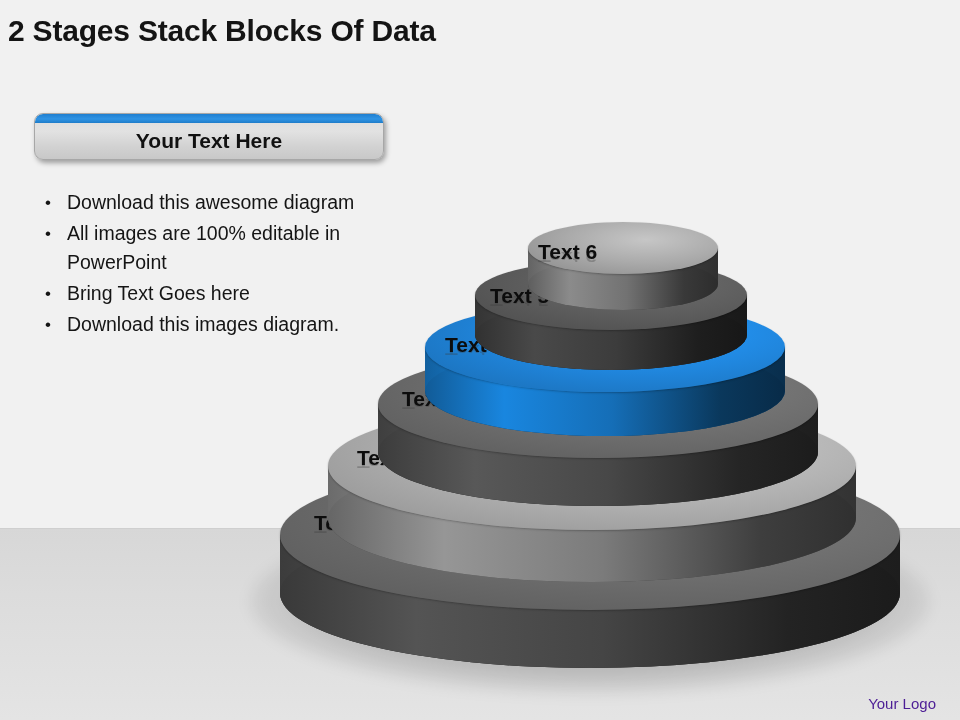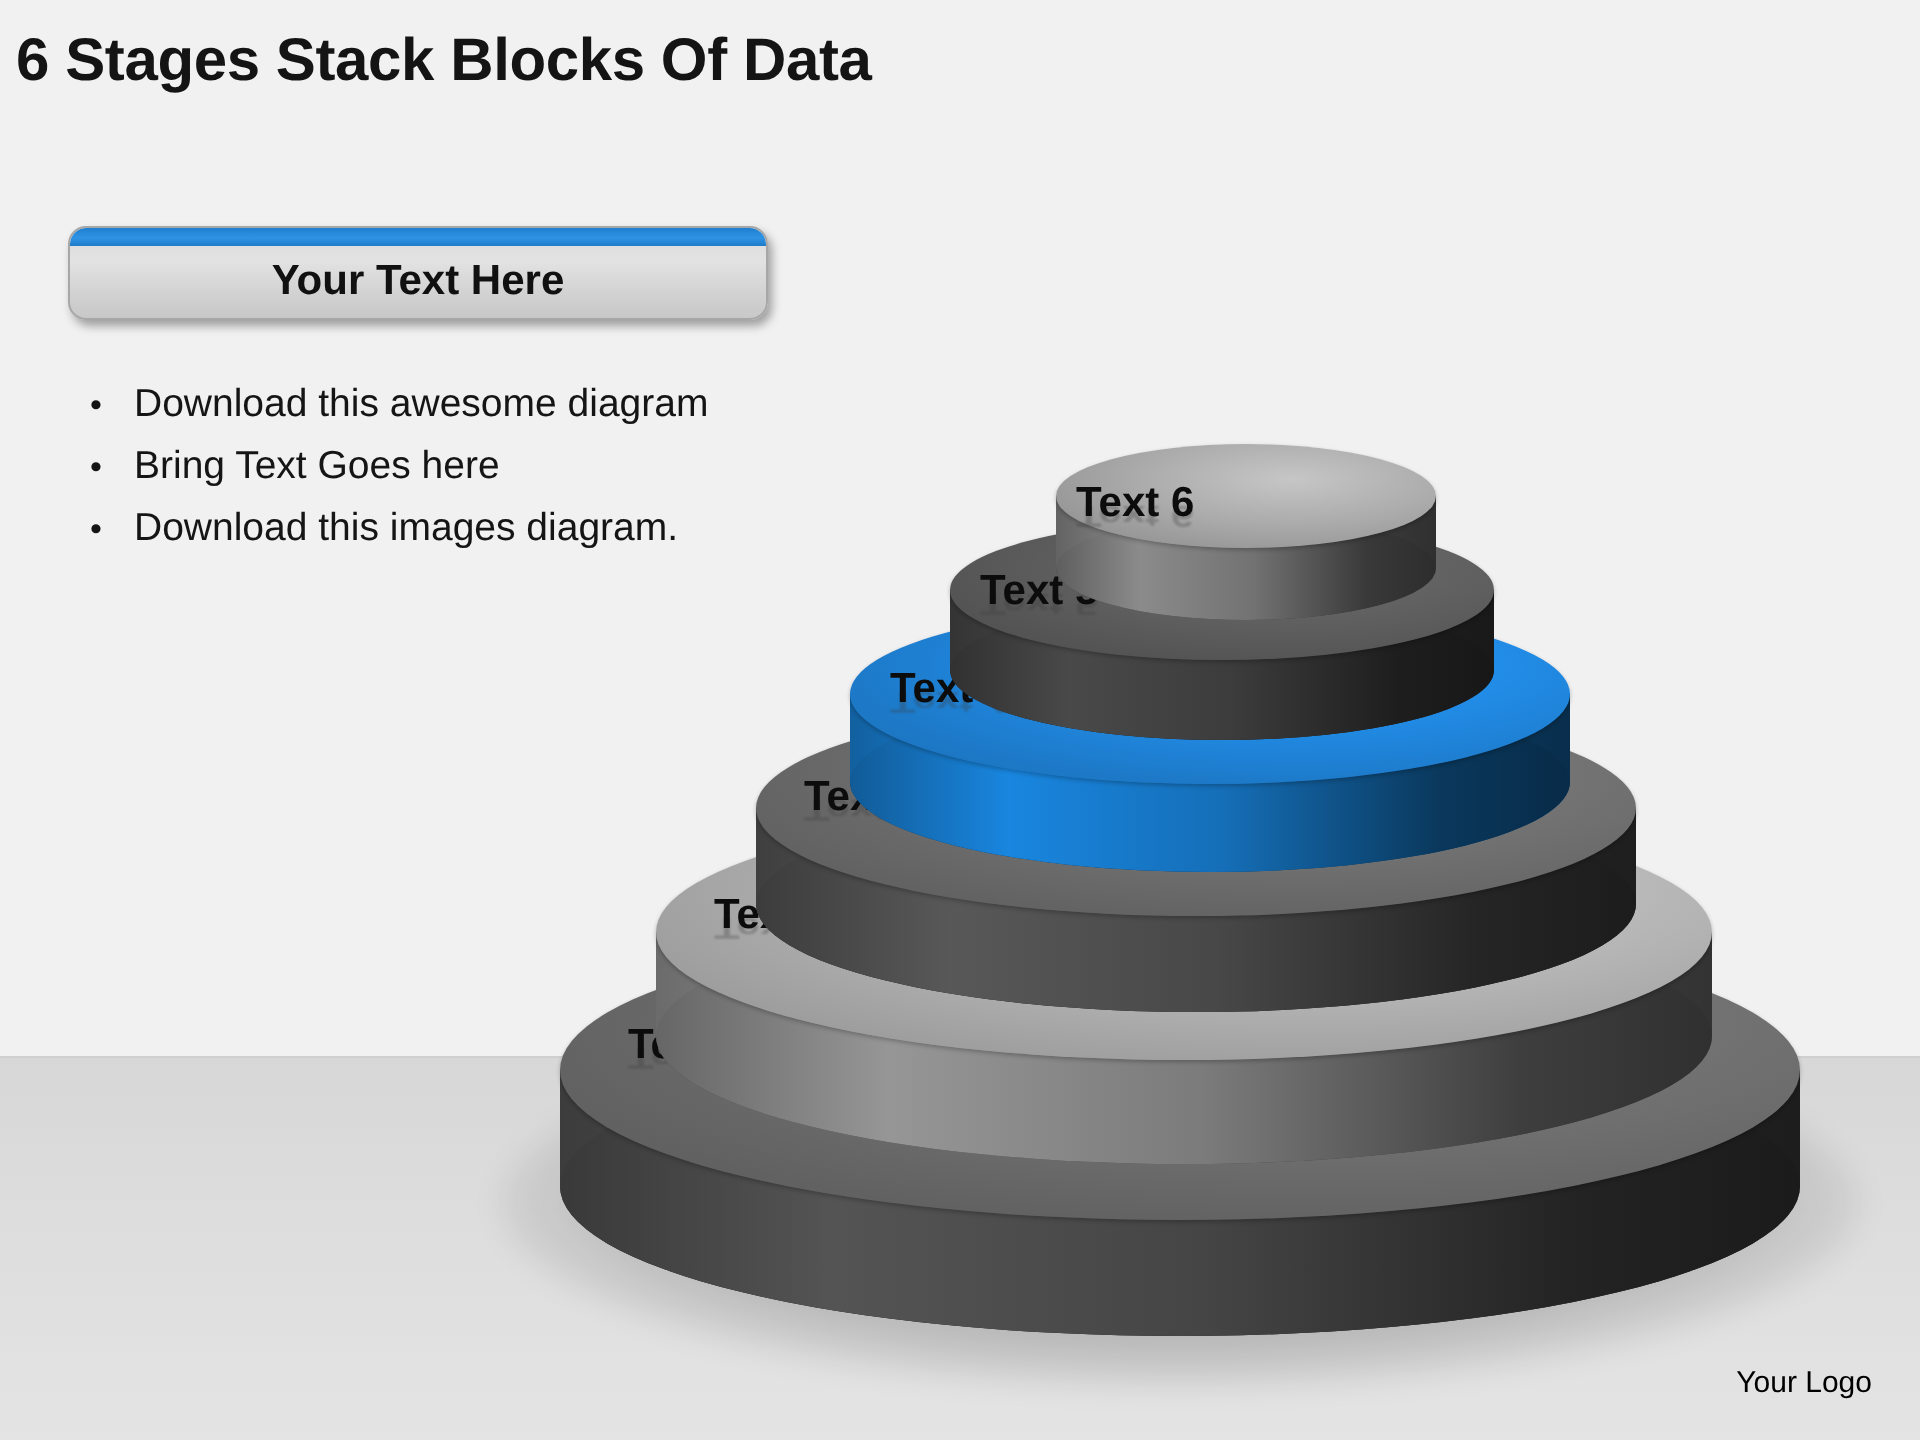--- a/index.html
+++ b/index.html
@@ -109,23 +109,23 @@
     left: 5px;
     top: 0;
     font-size: 17px;
     line-height: 29px;
     color: #151515;
   }
   
   .logo-text {
     position: absolute;
     right: 24px;
-    bottom: 20px;
+    bottom: 8px;
     font-size: 15px;
-    color: #000000;
+    color: #4c1d95;
     margin-top: 12px;
   }
   
   #stack {
     position: absolute;
     left: 270px;
     top: 200px;
     width: 660px;
     height: 440px;
   }
@@ -173,29 +173,30 @@
 </style>
 </head>
 <body>
 
 <div id="slide">
 
   <div class="bg-upper"></div>
   <div class="bg-floor"></div>
   <div class="bg-floor-line"></div>
 
-  <div class="slide-title">6 Stages Stack Blocks Of Data</div>
+  <div class="slide-title">2 Stages Stack Blocks Of Data</div>
 
   <div class="header-button">
     <div class="header-button-strip"></div>
     <div class="header-button-label">Your Text Here</div>
   </div>
 
   <ul class="bullet-list">
     <li class="bullet-item">Download this awesome diagram</li>
+    <li class="bullet-item">All images are 100% editable in PowerPoint</li>
     <li class="bullet-item">Bring Text Goes here</li>
     <li class="bullet-item">Download this images diagram.</li>
   </ul>
 
   <div id="stack">
       <div class="disc-shadow" style="width: 680px; height: 184px; left: -20px; top: 310px; z-index: 0;"></div>
       <div class="disc" style="left: 10px; top: 260px; width: 620px; height: 208px; z-index: 10;">
         <div class="disc-side" style="width: 620px; height: 150px; top: 58px; background: rgb(60, 60, 60); box-shadow: rgba(0, 0, 0, 0.4) 0px -33px 42px inset;"></div>
         <div style="position: absolute; left: 0px; top: 75px; width: 620px; height: 58px; background: linear-gradient(to right, rgb(60, 60, 60) 0%, rgb(78, 78, 78) 16%, rgb(91, 91, 91) 34%, rgb(66, 66, 66) 58%, rgb(37, 37, 37) 80%, rgb(29, 29, 29) 100%);"></div>
         <div style="position: absolute; left: 0px; top: 58px; width: 620px; height: 150px; border-radius: 50%; background: linear-gradient(to right, rgb(57, 57, 57) 0%, rgb(84, 84, 84) 22%, rgb(69, 69, 69) 52%, rgb(35, 35, 35) 82%, rgb(27, 27, 27) 100%);"></div>

